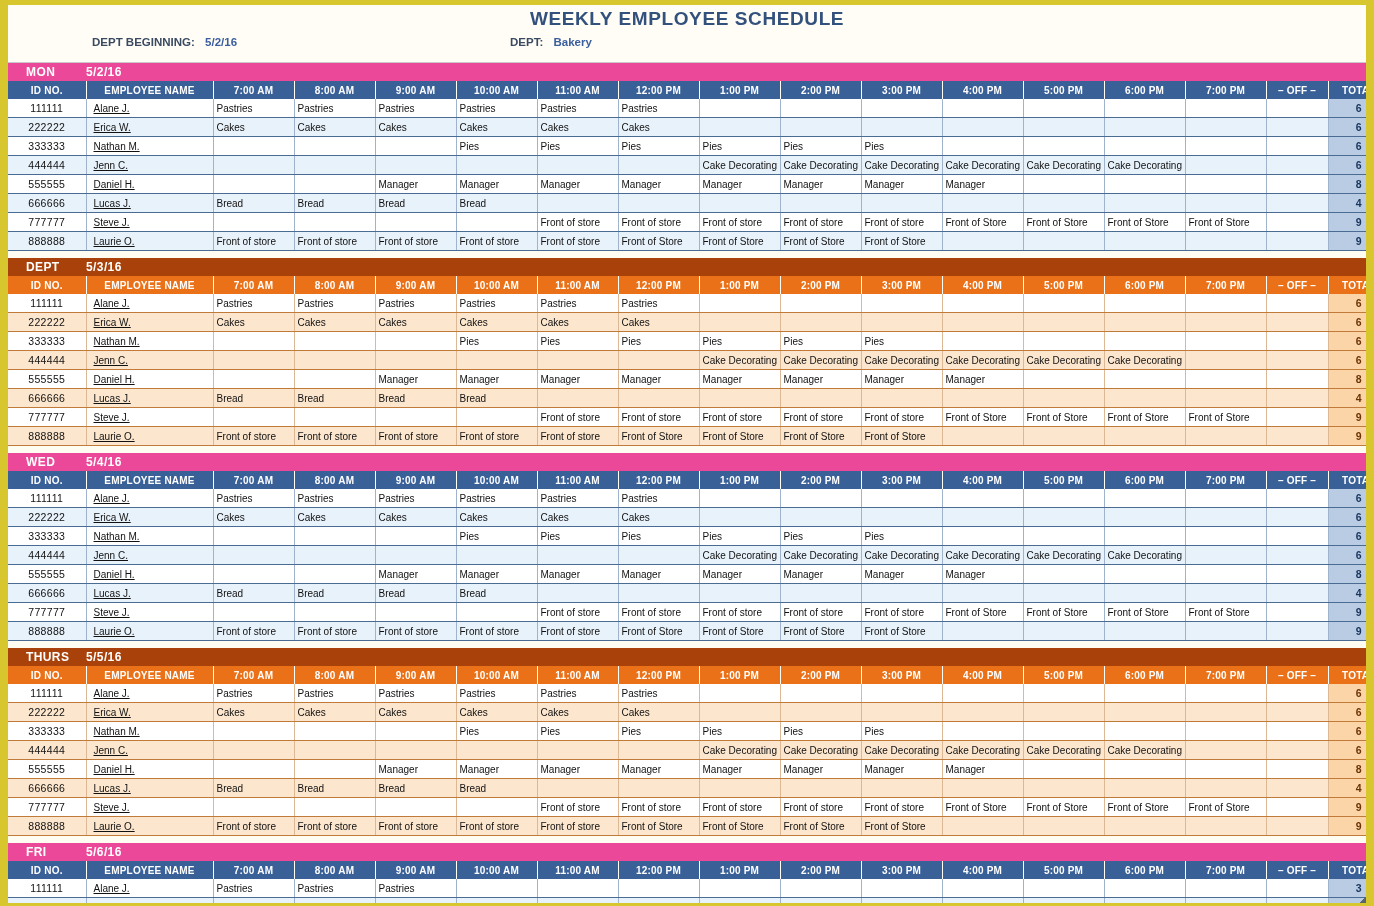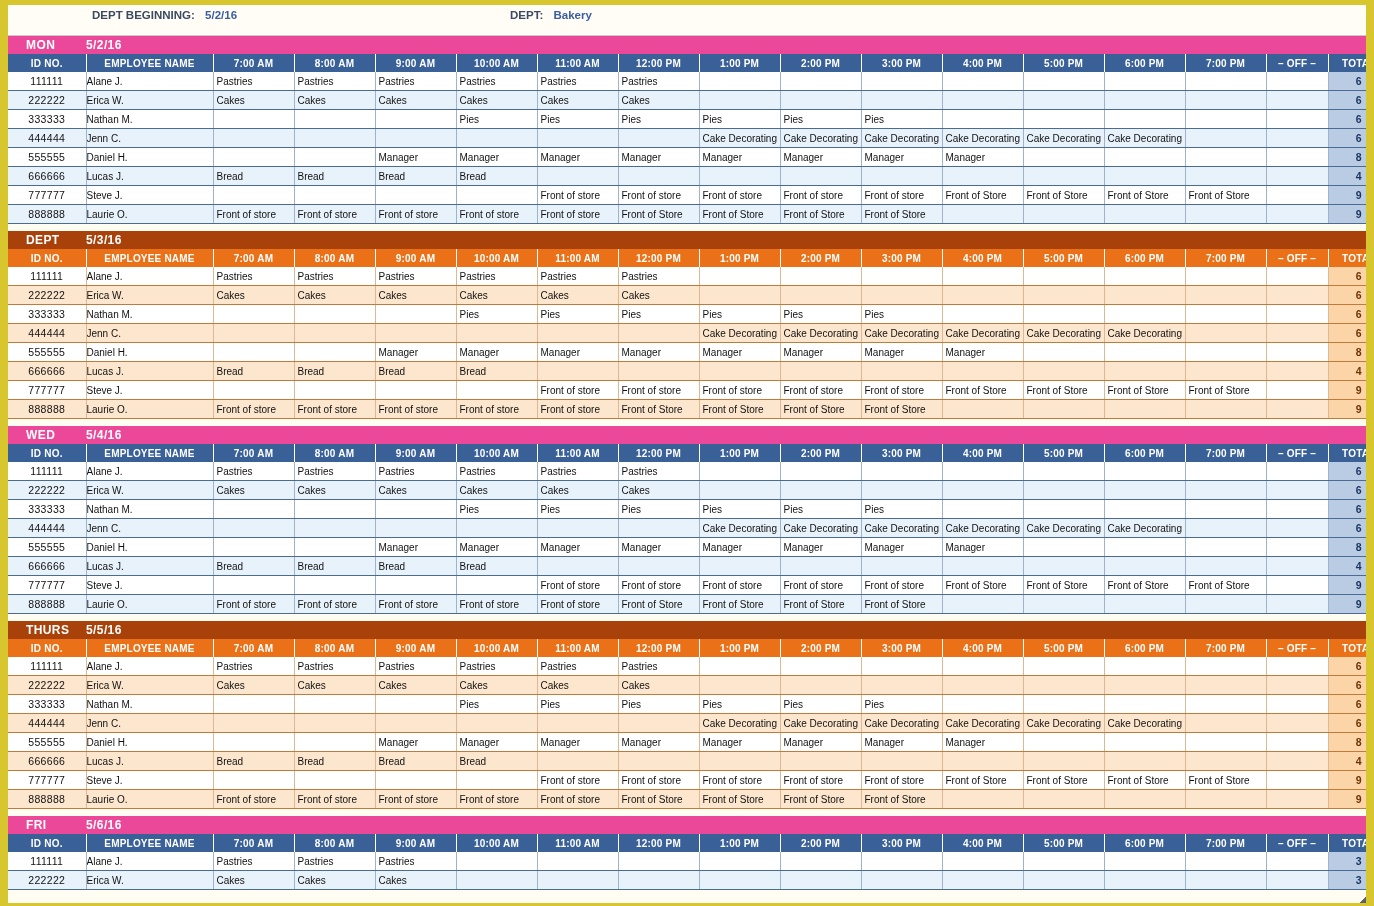--- a/index.html
+++ b/index.html
@@ -78,21 +78,21 @@
 
   
   .srow td{
     height:18px;
     border-right:1px solid #9aa8bd;
     border-bottom:1px solid #5a6b85;
     color:#111;
     font-size:10px;
   }
   .srow td.idc{text-align:center;font-size:10.5px;letter-spacing:.3px;}
-  .srow td.namec{}
+  .srow td.namec{padding-left:7px;text-decoration:underline;}
   .srow td.slot{padding-left:3px;}
   .srow td.offc{}
   .srow td.totc{text-align:center;font-weight:bold;font-size:10.5px;}
   .srow td:last-child{border-right:none;}
 
   
   .t-blue .daybanner td{background:#ec4899;}
   .t-blue .colhead th{background:#3a6098;}
   .t-blue .srow.odd td{background:#ffffff;}
   .t-blue .srow.even td{background:#e8f2fb;}
@@ -124,20 +124,23 @@
 </head>
 <body>
 
 <div class="rail-t"></div>
 <div class="rail-l"></div>
 <div class="rail-r"></div>
 <div class="rail-b"></div>
 
 <div class="sheet">
 
+  <div class="titlebar">
+    <div class="title">WEEKLY EMPLOYEE SCHEDULE</div>
+  </div>
 
   <div class="metabar">
     <div class="meta meta-week">
       <span>DEPT BEGINNING:</span>
       <span class="val">5/2/16</span>
     </div>
     <div class="meta meta-dept">
       <span>DEPT:</span>
       <span class="val">Bakery</span>
     </div>

